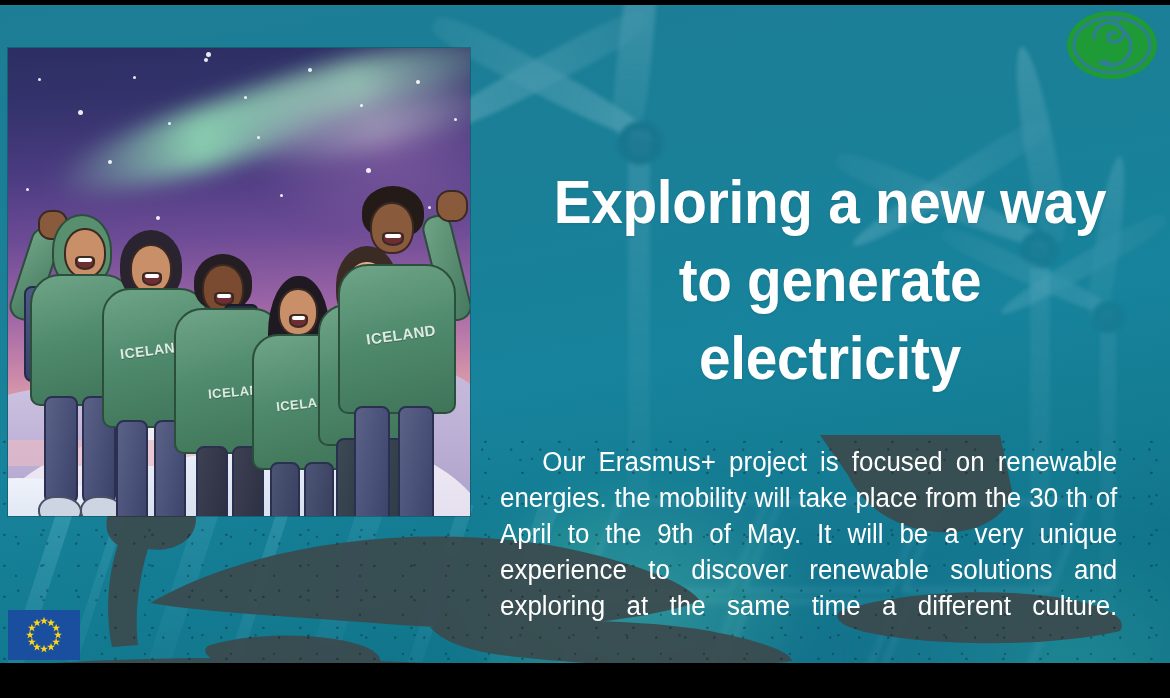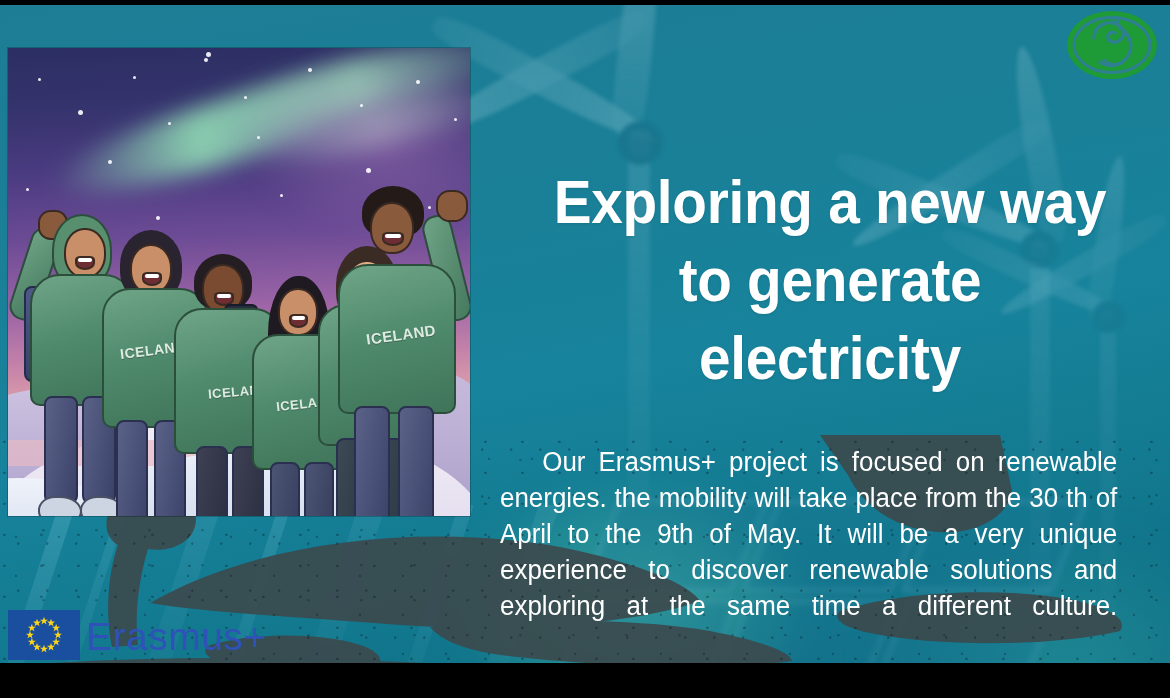--- a/index.html
+++ b/index.html
@@ -528,21 +528,20 @@
             <g transform="rotate(300) translate(0,-14) rotate(-300)">
                 <polygon points="0,-4.2 1.0,-1.3 4.0,-1.3 1.6,0.5 2.5,3.4 0,1.6 -2.5,3.4 -1.6,0.5 -4.0,-1.3 -1.0,-1.3"></polygon>
               </g>
             <g transform="rotate(330) translate(0,-14) rotate(-330)">
                 <polygon points="0,-4.2 1.0,-1.3 4.0,-1.3 1.6,0.5 2.5,3.4 0,1.6 -2.5,3.4 -1.6,0.5 -4.0,-1.3 -1.0,-1.3"></polygon>
               </g>
           </g>
         </g>
       </svg>
     </div>
-    <div class="erasmus-word">Erasmus+</div>
   </div>
 
   <div class="corner-logo">
     <svg width="96" height="74" viewBox="0 0 96 74" xmlns="http://www.w3.org/2000/svg">
       <ellipse cx="48" cy="37" rx="45" ry="34" fill="#1e9a36"></ellipse>
       <ellipse cx="48" cy="37" rx="38" ry="27.5" fill="none" stroke="#2e7f92" stroke-width="3"></ellipse>
       <path d="M30 30 C30 18 42 12 52 16 C60 19 62 27 56 32 C51 36 44 34 44 29
                C44 25 48 23 51 25" fill="none" stroke="#2e7f92" stroke-width="3.4" stroke-linecap="round"></path>
       <path d="M48 12 C50 8 54 9 54 12 C54 14 52 15 50 15" fill="none" stroke="#2e7f92" stroke-width="3"></path>
       <path d="M56 20 C66 26 70 38 64 48 C58 58 44 60 36 54" fill="none" stroke="#2e7f92" stroke-width="3.4" stroke-linecap="round"></path>

